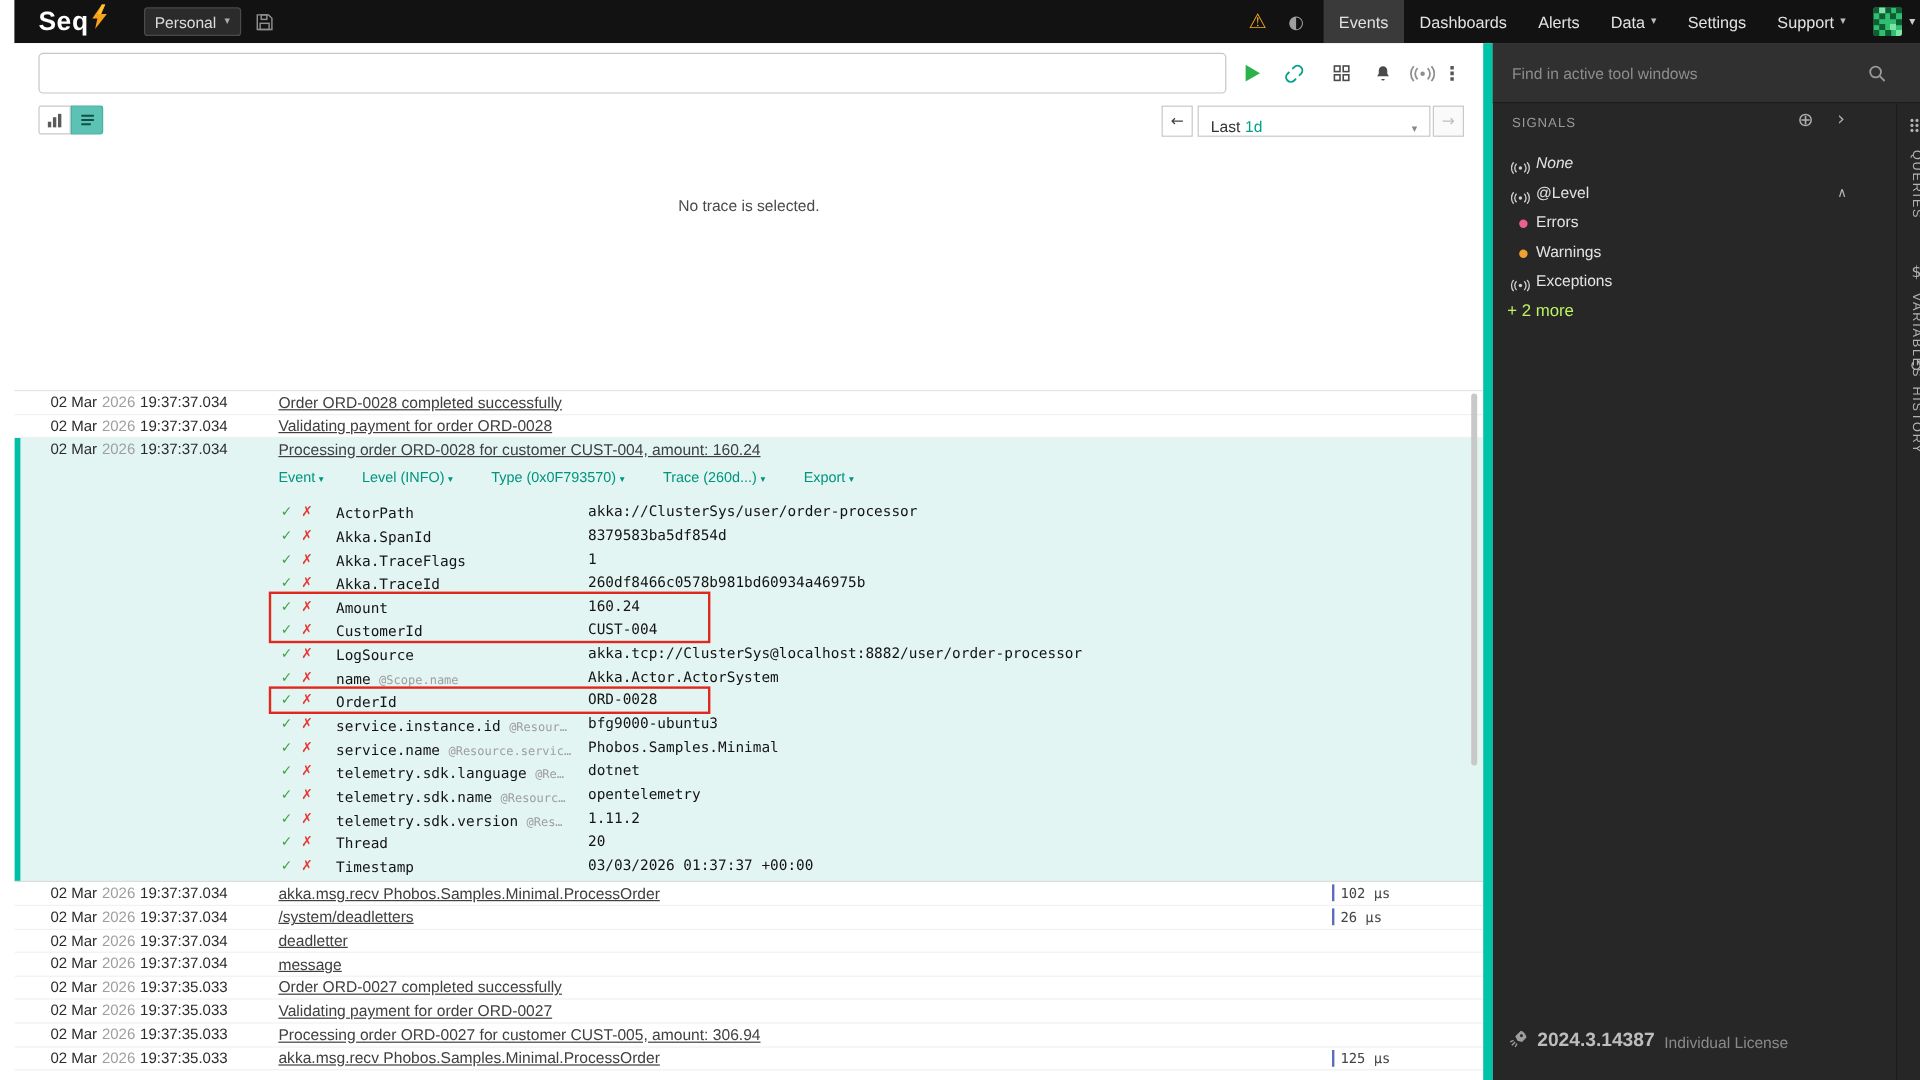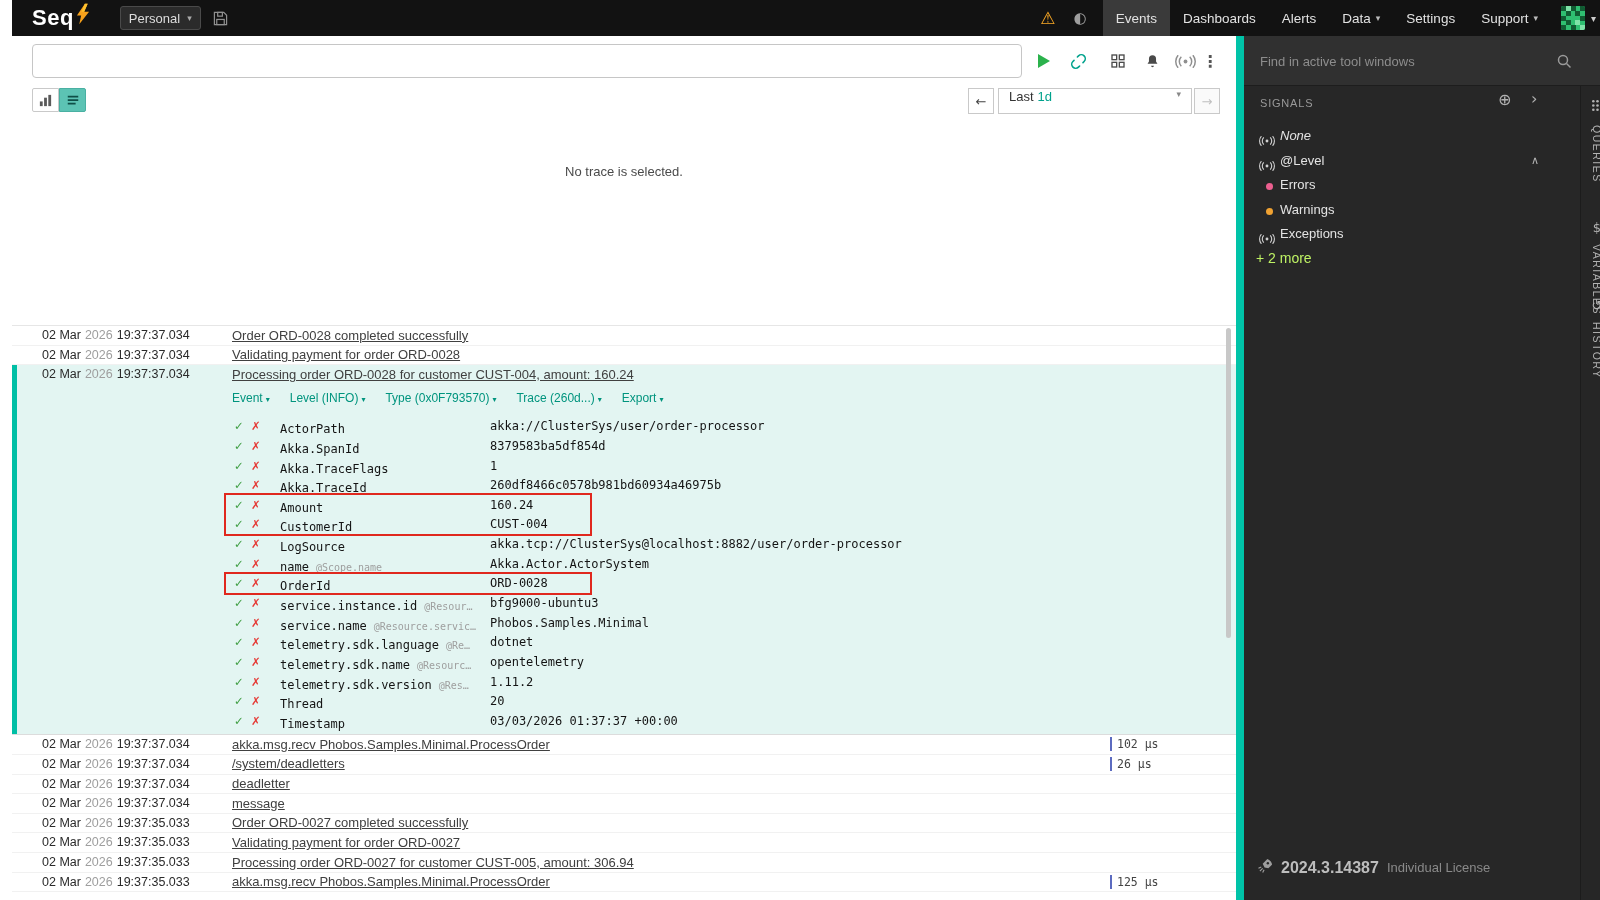--- a/index.html
+++ b/index.html
@@ -50,42 +50,42 @@
           background:#fff; display:flex; align-items:center; justify-content:center; cursor:pointer; }
   .vbtn.chart { left:20px; border-radius:2px 0 0 2px; }
   .vbtn.list  { left:47px; background:#5cc3b4; border-color:#49b0a2; border-radius:0 2px 2px 0; }
 
   .range-btn { position:absolute; top:52px; width:26px; height:26px; border:1px solid #c9c9c9;
           background:#fff; display:flex; align-items:center; justify-content:center;
           font-size:13px; cursor:pointer; }
   .range-back { left:956px; color:#444; }
   .range-fwd  { left:1182px; color:#c0c0c0; background:#fafafa; }
   .range-box  { position:absolute; left:986px; top:52px; width:194px; height:26px;
-          border:1px solid #c9c9c9; background:#fff; display:flex; align-items:flex-start;
+          border:1px solid #c9c9c9; background:#fff; display:flex; align-items:flex-end;
           padding:0 10px; font-size:13px; color:#333; cursor:pointer; }
   .range-val { color:#00a28c; margin-left:4px; }
   .range-caret { margin-left:auto; color:#888; font-size:9px; }
 
   .trace-empty { position:absolute; left:0; top:128px; width:1224px; text-align:center;
           font-size:13px; color:#4a4a4a; }
 
   
   .log-list { position:absolute; left:0; top:289px; width:1224px; height:575px;
           overflow:hidden; border-top:1px solid #e6e6e6; }
   .log-row { position:relative; height:19.65px; border-bottom:1px solid #f1f1f1; cursor:pointer; }
   .log-ts { position:absolute; left:30px; top:2px; font-size:12.5px; color:#2a2a2a; white-space:nowrap; }
   .log-ts .yr { color:#9e9e9e; margin:0 4px; }
   .log-msg { position:absolute; left:220px; top:1.5px; font-size:13px; color:#404040; white-space:nowrap;text-decoration:underline; }
   .log-dur { position:absolute; left:1098px; top:2px; font-size:11.5px; color:#444;
           font-family:"DejaVu Sans Mono", monospace; border-left:2px solid #5c6bc0; padding-left:5px; }
 
   
   .exp { position:relative; height:370px; background:#e3f5f2; border-bottom:1px solid #dcdcdc; }
   .exp-accent { position:absolute; left:0; top:0; width:5px; height:100%; background:#00bfa5; }
-  .exp-actions { position:absolute; left:220px; top:26px; display:flex; gap:20px; }
+  .exp-actions { position:absolute; left:220px; top:26px; display:flex; gap:32px; }
   .exp-action { font-size:12px; color:#00947e; cursor:pointer; white-space:nowrap; }
   .exp-action .ac { font-size:8px; margin-left:3px; }
   .exp-props { position:absolute; left:0; top:52px; width:1224px; }
   .prop-row { position:relative; height:19.65px; }
   .p-check { position:absolute; left:222px; top:2px; font-size:11.5px; font-weight:bold;
              color:#43a047; cursor:pointer; }
   .p-x { position:absolute; left:239px; top:2px; font-size:11.5px; font-weight:bold;
              color:#e53935; cursor:pointer; }
   .p-keywrap { position:absolute; left:268px; top:2px; white-space:nowrap; }
   .p-key { font-family:"DejaVu Sans Mono", monospace; font-size:12px; color:#141414; }

